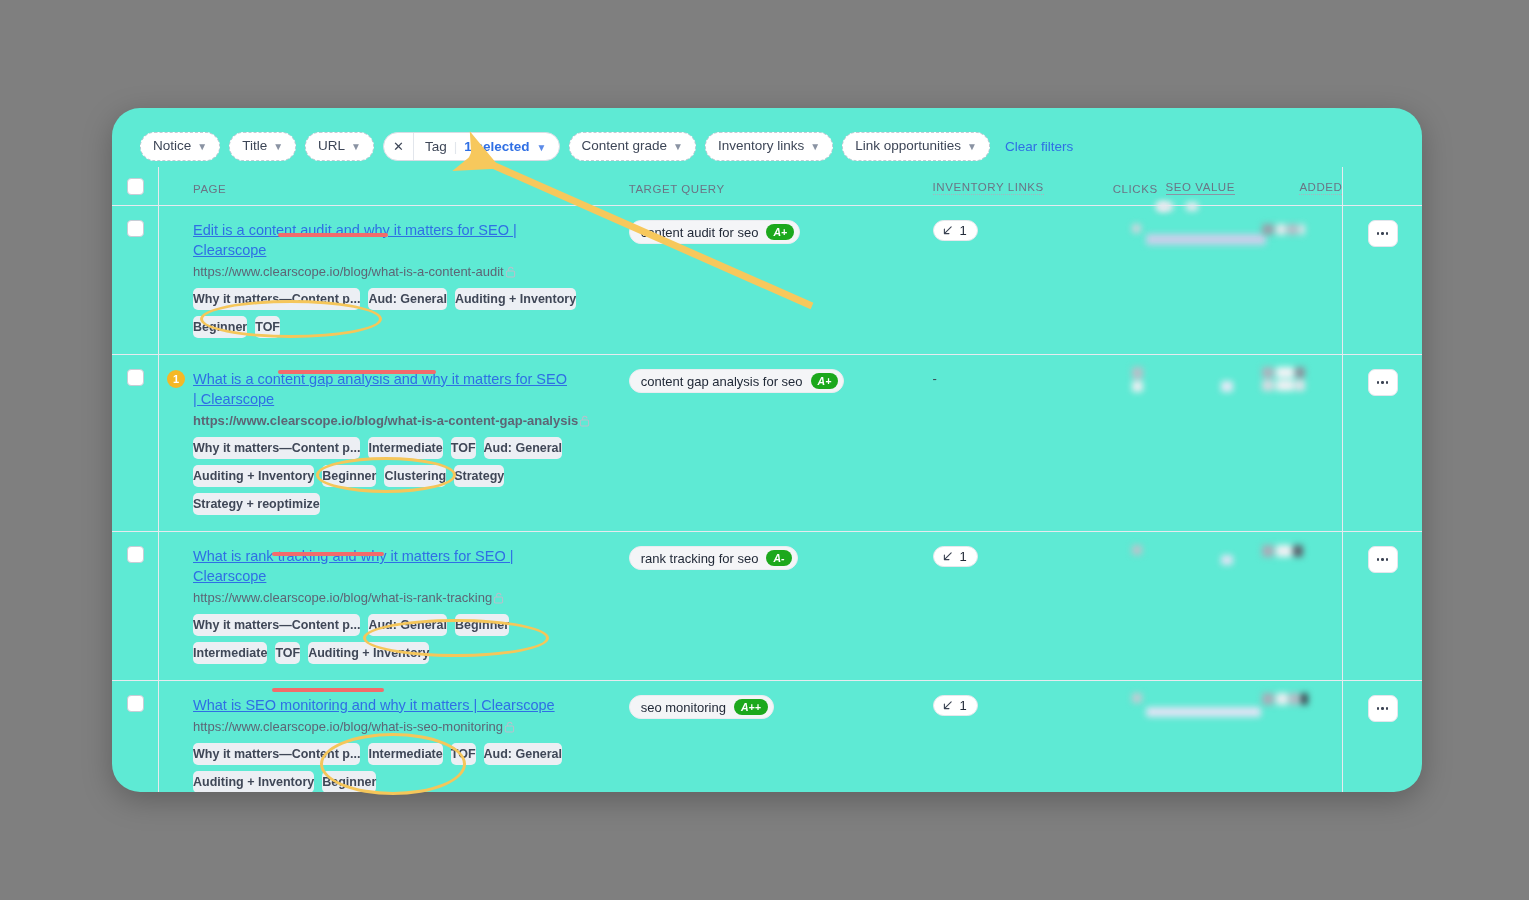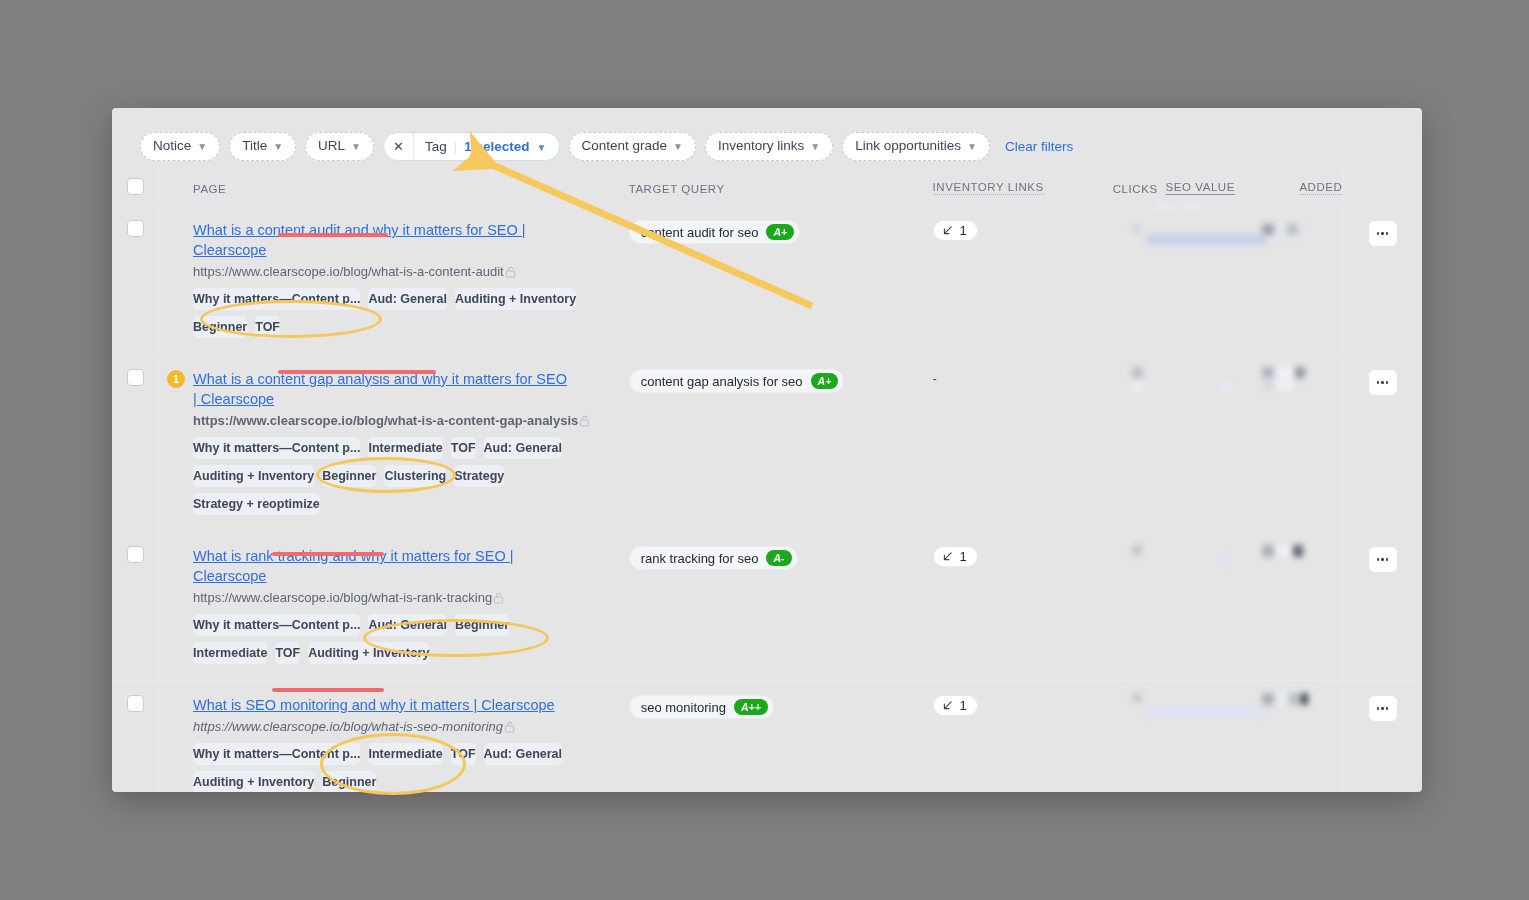--- a/index.html
+++ b/index.html
@@ -8,22 +8,22 @@
     width:1529px; height:900px;
     background:#7f7f7f;
     font-family:"Liberation Sans", sans-serif;
     overflow:hidden;
     position:relative;
   }
   .card {
     position:absolute;
     left:112px; top:108px;
     width:1310px; height:684px;
-    background:#e5e5e5;
-    border-radius:4px;
+    background:#5eead4;
+    border-radius:28px;
     box-shadow:0 8px 30px rgba(0,0,0,0.25);
     overflow:hidden;
   }
 
   
   .toolbar {
     display:flex; align-items:center;
     padding:17px 18px 0 28px;
     gap:9px;
     height:59px;
@@ -256,21 +256,21 @@
       </tr>
     </thead>
     <tbody>
 
       <tr>
         <td>
           <span class="cbx"></span>
         </td>
         <td class="vdiv"></td>
         <td>
-          <a class="ptitle" href="#">What is a content audit and why it matters for SEO | Clearscope</a>
+          <a class="ptitle" href="#">Edit is a content audit and why it matters for SEO | Clearscope</a>
           <div style="margin-top:2px;">
             <span class="purl">https://www.clearscope.io/blog/what-is-a-content-audit</span><svg class="lock" width="11" height="12" viewBox="0 0 12 13">
                 <rect x="1.5" y="5.5" width="9" height="6.5" rx="1.3" fill="none" stroke="#b9c0cb" stroke-width="1.1"></rect>
                 <path d="M4 5.5V3.6a2.3 2.3 0 0 1 4.6 0" fill="none" stroke="#b9c0cb" stroke-width="1.1"></path>
               </svg>
           </div>
           <div class="tags">
             <span class="tag">Why it matters—Content p...</span>
             <span class="tag">Aud: General</span>
             <span class="tag">Auditing + Inventory</span>
@@ -450,21 +450,21 @@
         </td>
       </tr>
 
       <tr>
         <td>
           <span class="cbx"></span>
         </td>
         <td class="vdiv"></td>
         <td>
           <a class="ptitle" href="#">What is SEO monitoring and why it matters | Clearscope</a>
-          <div style="margin-top:2px;font-style:italic;">
+          <div style="margin-top:2px;">
             <span class="purl">https://www.clearscope.io/blog/what-is-seo-monitoring</span><svg class="lock" width="11" height="12" viewBox="0 0 12 13">
                 <rect x="1.5" y="5.5" width="9" height="6.5" rx="1.3" fill="none" stroke="#b9c0cb" stroke-width="1.1"></rect>
                 <path d="M4 5.5V3.6a2.3 2.3 0 0 1 4.6 0" fill="none" stroke="#b9c0cb" stroke-width="1.1"></path>
               </svg>
           </div>
           <div class="tags">
             <span class="tag">Why it matters—Content p...</span>
             <span class="tag">Intermediate</span>
             <span class="tag">TOF</span>
             <span class="tag">Aud: General</span>

